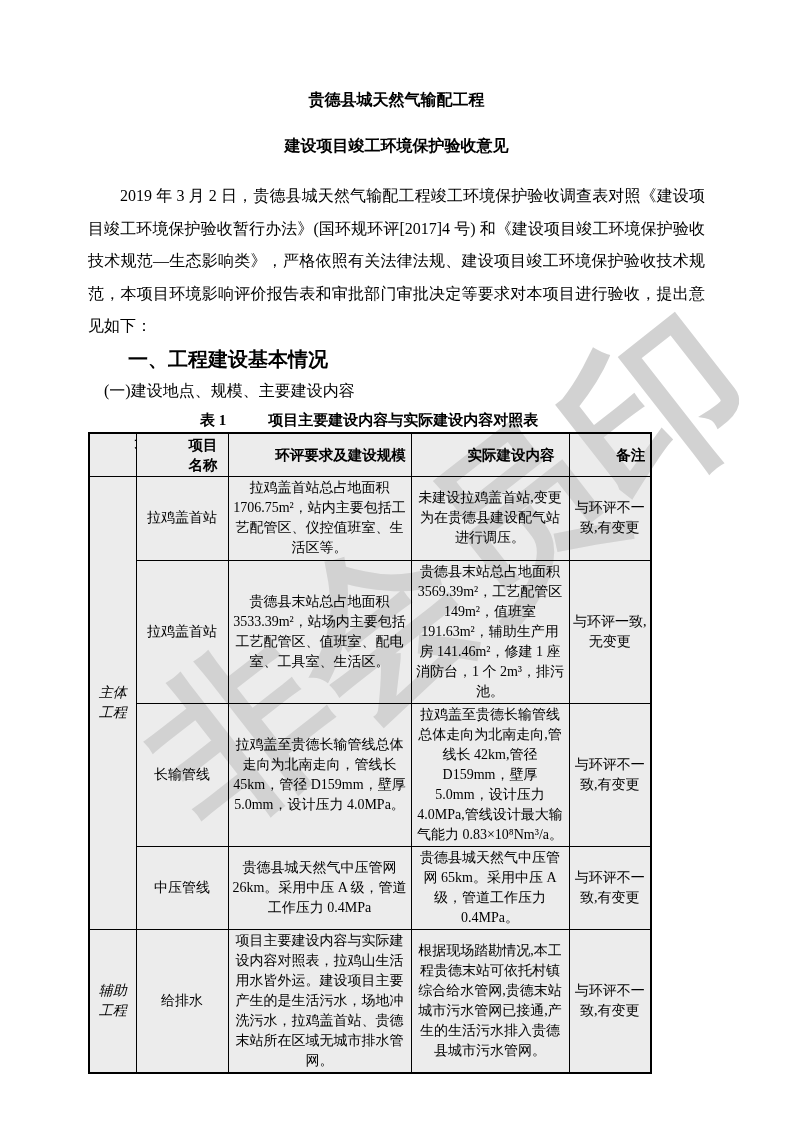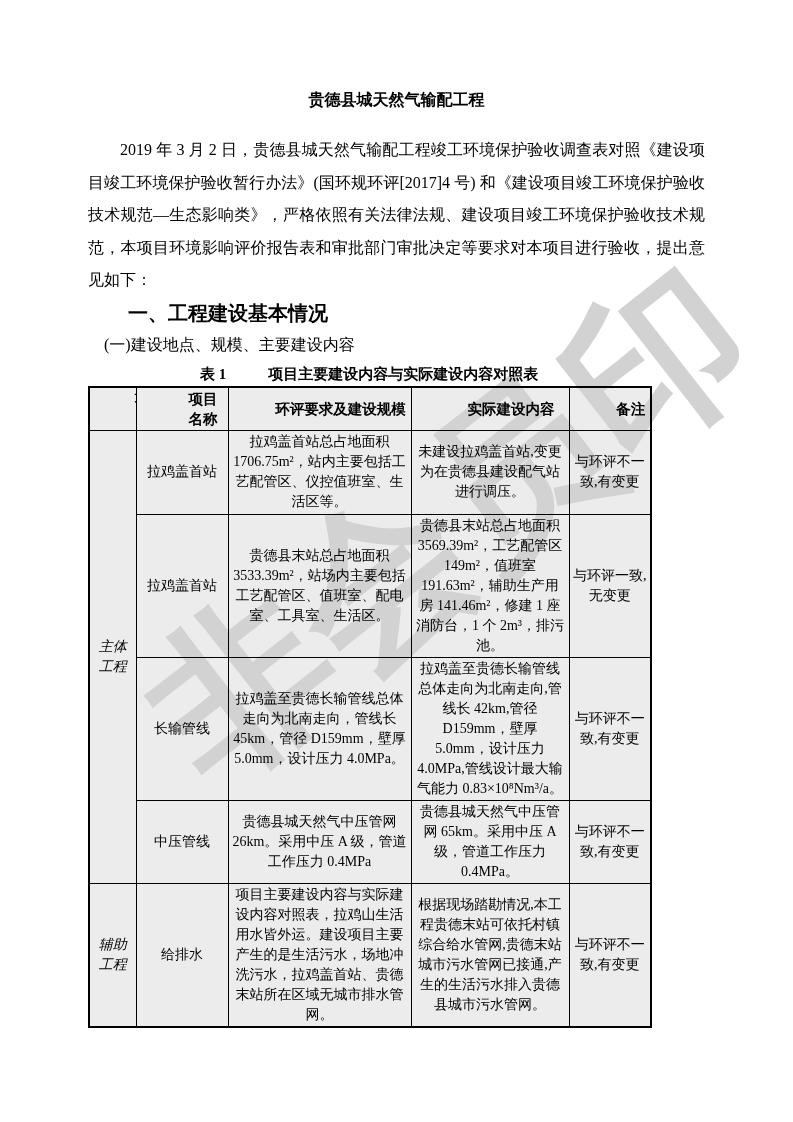--- a/index.html
+++ b/index.html
@@ -61,20 +61,21 @@
   tr.r4 { height:72px; }
   tr.r5 { height:144px; }
 </style>
 </head>
 <body>
 
 <div class="page">
   <div class="content">
 
     <div class="doc-title first">贵德县城天然气输配工程</div>
+    <div class="doc-title second">建设项目竣工环境保护验收意见</div>
 
     <p class="para">2019 年 3 月 2 日，贵德县城天然气输配工程竣工环境保护验收调查表对照《建设项目竣工环境保护验收暂行办法》(国环规环评[2017]4 号) 和《建设项目竣工环境保护验收技术规范—生态影响类》，严格依照有关法律法规、建设项目竣工环境保护验收技术规范，本项目环境影响评价报告表和审批部门审批决定等要求对本项目进行验收，提出意见如下：</p>
 
     <div class="heading-1">一、工程建设基本情况</div>
     <div class="heading-2">(一)建设地点、规模、主要建设内容</div>
 
 
     <div class="table-caption">
       <span>表 1</span>
       <span>项目主要建设内容与实际建设内容对照表</span>

